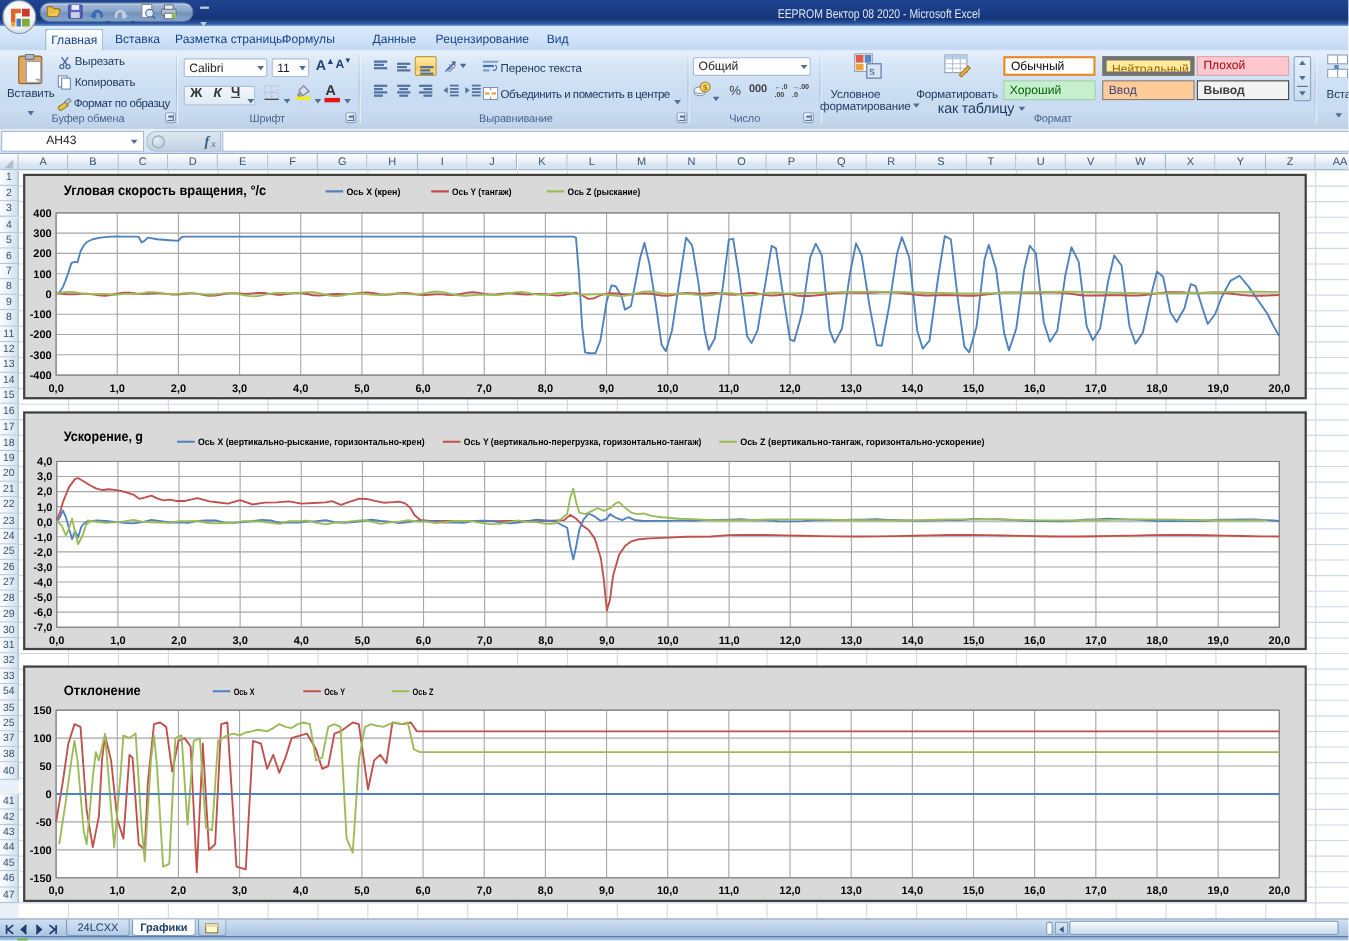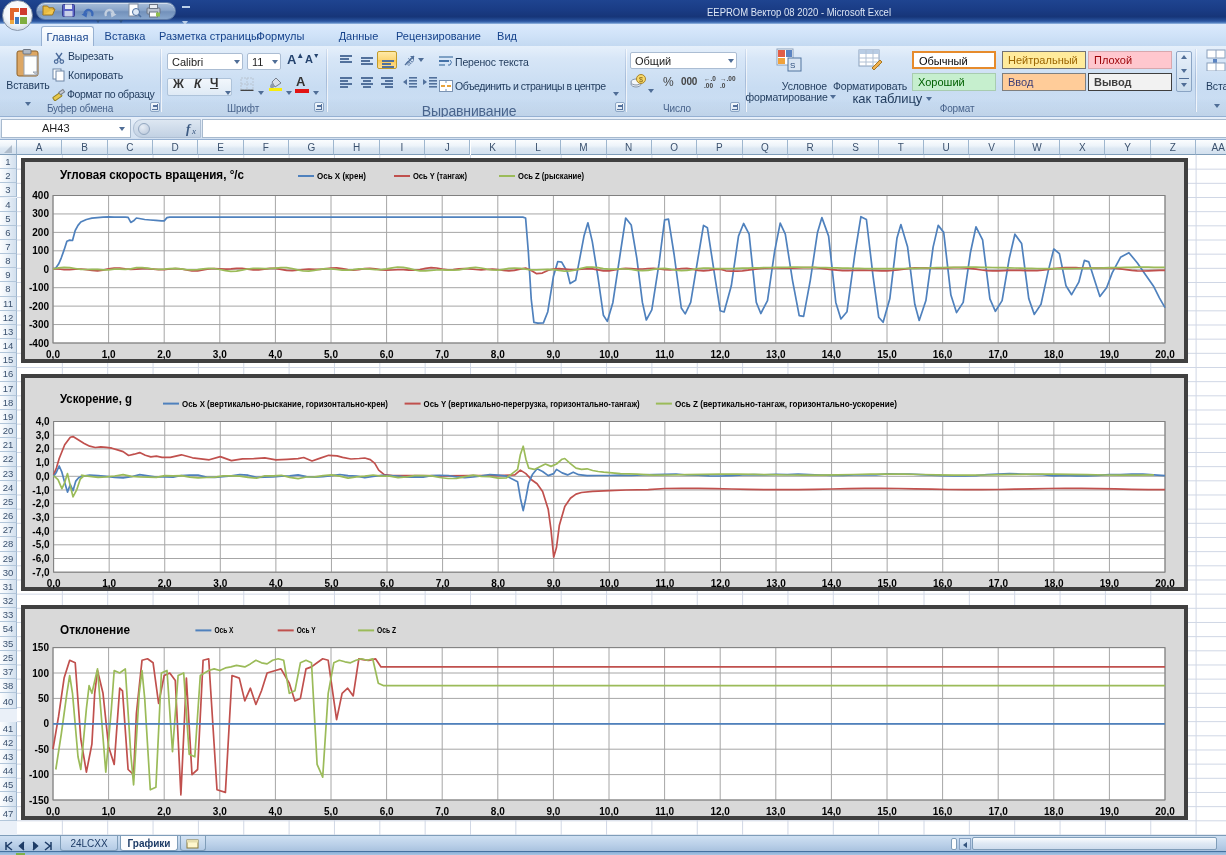--- a/index.html
+++ b/index.html
@@ -54,21 +54,21 @@
 #colhdr{left:0;top:140px;width:1226px;height:15px;}
 .ch{position:absolute;top:0;height:15px;line-height:15px;text-align:center;font-size:10px;color:#3b516e;
  background:linear-gradient(180deg,#fcfdfe 0%,#eef4fa 40%,#dde8f3 60%,#d3e0ee 100%);
  border-right:1px solid #9eb6ce;border-bottom:1px solid #7f9db9;}
 #rowhdr{left:0;top:155px;width:17px;height:680px;background:#eaf0f8;}
 .rh{position:absolute;left:0;width:17px;text-align:center;font-size:9.5px;color:#3b516e;
  background:linear-gradient(90deg,#fcfdfe 0%,#eef4fa 40%,#dde8f3 70%,#d3e0ee 100%);
  border-right:1px solid #9eb6ce;border-bottom:1px solid #b2c6da;}
 
 #sheet{left:0;top:155px;width:1226px;height:680px;background:#fff;}
-.chartbox{position:absolute;background:#d9d9d9;border:4px solid #404040;}
+.chartbox{position:absolute;background:#d9d9d9;border:2px solid #404040;}
 
 #tabbar{left:0;top:835px;width:1226px;height:16px;border-top:1px solid #7f9db9;
  background:linear-gradient(180deg,#cfe0f2 0%,#b9cfe8 60%,#a9c2de 100%);}
 .stab{position:absolute;top:0px;height:15px;font-size:10px;line-height:15px;text-align:center;color:#1e3c67;
  border:1px solid #7f9db9;border-top:none;border-radius:0 0 3px 3px;}
 #statusbar{left:0;top:851px;width:1226px;height:4px;
  background:linear-gradient(180deg,#87aed6,#a9c6e4);border-top:1px solid #46719f;}
 .icon-svg{position:absolute;}
 </style></head><body>
 <div id="app">
@@ -128,21 +128,21 @@
     <div class="rtab" style="left:492px;width:30px">Вид</div>
     <div class="abs" id="ribbon">
       <div style="position:absolute;left:0;top:52px;width:1226px;height:18px;background:linear-gradient(180deg,rgba(150,178,210,0),rgba(150,178,210,.38));"></div>
       <div class="gsep" style="left:160px"></div>
       <div class="gsep" style="left:326px"></div>
       <div class="gsep" style="left:625px"></div>
       <div class="gsep" style="left:745px"></div>
       <div class="gsep" style="left:1195px"></div>
       <div class="rbtxt" style="left:10px;top:57px;width:140px;text-align:center;font-size:10px;color:#49648c">Буфер обмена</div>
       <div class="rbtxt" style="left:173px;top:57px;width:140px;text-align:center;font-size:10px;color:#49648c">Шрифт</div>
-      <div class="rbtxt" style="left:399px;top:57px;width:140px;text-align:center;font-size:14px;color:#49648c">Выравнивание</div>
+      <div class="rbtxt" style="left:399px;top:57px;width:140px;text-align:center;font-size:10px;color:#49648c">Выравнивание</div>
       <div class="rbtxt" style="left:607px;top:57px;width:140px;text-align:center;font-size:10px;color:#49648c">Число</div>
       <div class="rbtxt" style="left:887px;top:57px;width:140px;text-align:center;font-size:10px;color:#49648c">Формат</div>
       <div class="dl" style="left:150px;top:56px"></div>
       <div class="dl" style="left:314px;top:56px"></div>
       <div class="dl" style="left:615px;top:56px"></div>
       <div class="dl" style="left:730px;top:56px"></div>
     </div>
     <div class="abs" style="left:12px;top:49px;width:32px;height:30px">
 <svg width="32" height="28">
 <rect x="5" y="2" width="21" height="25" rx="2" fill="#dda764" stroke="#8d6026"></rect>
@@ -254,21 +254,21 @@
         <path d="M11 4 q3 2 0 5 l-2 0" fill="none" stroke="#4472a8"></path>
       </svg></div>
     <div class="rbtxt" style="left:455px;top:56px">Перенос текста</div>
     <div class="icon-svg" style="left:439px;top:78px"><svg width="14" height="12">
 <rect x="0.5" y="0.5" width="13" height="11" fill="#fff" stroke="#7a93b3"></rect>
 <line x1="7" y1="0" x2="7" y2="3" stroke="#7a93b3"></line>
         <line x1="7" y1="9" x2="7" y2="12" stroke="#7a93b3"></line>
 <rect x="2" y="5" width="4" height="2" fill="#e8a33d"></rect>
         <rect x="8" y="5" width="4" height="2" fill="#e8a33d"></rect>
       </svg></div>
-    <div class="rbtxt" style="left:455px;top:80px" style2="x"><span style="letter-spacing:-0.45px">Объединить и страницы в центре</span></div>
+    <div class="rbtxt" style="left:455px;top:80px" style2="x"><span style="letter-spacing:-0.45px">Объединить и поместить в центре</span></div>
     <div class="abs" style="left:613px;top:82px"><span class="darr"></span></div>
     <div class="combo" style="left:630px;top:52px;width:107px;height:17px;line-height:16px;padding-left:4px">Общий<span class="arr darr"></span></div>
     <div class="icon-svg" style="left:630px;top:73px"><svg width="17" height="16">
 <ellipse cx="6" cy="11" rx="5" ry="3" fill="#e8edf3" stroke="#8795a8"></ellipse>
 <ellipse cx="6" cy="9" rx="5" ry="3" fill="#f4f7fa" stroke="#8795a8"></ellipse>
 <circle cx="11" cy="6" r="4.5" fill="#f7d86b" stroke="#a8842a"></circle>
 <text x="9" y="9" font-size="7" fill="#7a5c10">$</text>
       </svg></div>
     <div class="abs" style="left:648px;top:79px"><span class="darr"></span></div>
     <div class="rbtxt" style="left:663px;top:75px;font-size:12px;color:#444">%</div>
@@ -282,35 +282,35 @@
 <text x="1" y="14" font-size="6.5" font-weight="bold" fill="#444">.0</text>
       </svg></div>
     <div class="icon-svg" style="left:776px;top:48px"><svg width="26" height="24">
 <rect x="1" y="1" width="16" height="16" fill="#fff" stroke="#8aa0bc"></rect>
 <rect x="2" y="2" width="7" height="7" fill="#e25d47"></rect>
         <rect x="10" y="2" width="6" height="7" fill="#5b84c2"></rect>
 <rect x="2" y="10" width="7" height="6" fill="#f0a23c"></rect>
 <rect x="12" y="10" width="13" height="13" fill="#d8e4f2" stroke="#51749f"></rect>
 <text x="14" y="20" font-size="8" fill="#2a4a7a">S</text>
       </svg></div>
-    <div class="rbtxt" style="left:755px;top:80px;width:72px;text-align:right;font-size:10.5px">Условное</div>
+    <div class="rbtxt" style="left:755px;top:80px;width:72px;text-align:left;font-size:10.5px">Условное</div>
     <div class="rbtxt" style="left:741px;top:91px;width:100px;text-align:center;font-size:10.5px">форматирование <span class="darr" style="vertical-align:2px"></span></div>
     <div class="icon-svg" style="left:858px;top:48px"><svg width="26" height="24">
 <rect x="1" y="2" width="20" height="16" fill="#fff" stroke="#8aa0bc"></rect>
 <rect x="1" y="2" width="20" height="4" fill="#b8cce4"></rect>
 <line x1="1" y1="10" x2="21" y2="10" stroke="#b0c0d4"></line>
         <line x1="1" y1="14" x2="21" y2="14" stroke="#b0c0d4"></line>
 <line x1="8" y1="2" x2="8" y2="18" stroke="#b0c0d4"></line>
         <line x1="15" y1="2" x2="15" y2="18" stroke="#b0c0d4"></line>
 <path d="M14 20 L22 12 L24 14 L16 22 Z" fill="#f0b050" stroke="#a87820"></path>
       </svg></div>
     <div class="rbtxt" style="left:826px;top:80px;width:88px;text-align:center;font-size:10.5px">Форматировать</div>
     <div class="rbtxt" style="left:848px;top:91px;width:88px;text-align:center;font-size:13px">как таблицу <span class="darr" style="vertical-align:2px"></span></div>
     <div class="sbox" style="left:912px;top:51px;background:#fff;color:#000;border:2px solid #e68b2c;font-weight:normal">Обычный</div>
-    <div class="sbox" style="left:1002px;top:51px;background:#ffeb9c;color:#9c6500;border:1px solid #737373;font-weight:normal">Нейтральный</div>
+    <div class="sbox" style="left:1002px;top:51px;background:#ffeb9c;color:#9c6500;border:4px solid #737373;font-weight:normal">Нейтральный</div>
     <div class="sbox" style="left:1088px;top:51px;background:#ffc7ce;color:#9c0006;border:1px solid #d8a7ad;font-weight:normal">Плохой</div>
     <div class="sbox" style="left:912px;top:73px;background:#c6efce;color:#006100;border:1px solid #a8ccb0;font-weight:normal">Хороший</div>
     <div class="sbox" style="left:1002px;top:73px;background:#ffcc99;color:#3f3f76;border:1px solid #7f7f7f;font-weight:normal">Ввод</div>
     <div class="sbox" style="left:1088px;top:73px;background:#f2f2f2;color:#3f3f3f;border:1px solid #3f3f3f;font-weight:bold">Вывод</div>
     <div class="abs" style="left:1176px;top:51px;width:16px;height:41px;border:1px solid #8aa4c4;border-radius:2px;background:linear-gradient(180deg,#e7f0fa,#cadced)">
 <div style="position:absolute;left:4px;top:3px;width:0;height:0;border-left:3px solid transparent;border-right:3px solid transparent;border-bottom:4px solid #4f6d96"></div>
 <div style="position:absolute;left:4px;top:17px;width:0;height:0;border-left:3px solid transparent;border-right:3px solid transparent;border-top:4px solid #4f6d96"></div>
 <div style="position:absolute;left:2px;top:26px;width:10px;height:1px;background:#4f6d96"></div>
 <div style="position:absolute;left:4px;top:31px;width:0;height:0;border-left:3px solid transparent;border-right:3px solid transparent;border-top:4px solid #4f6d96"></div>
 </div>

